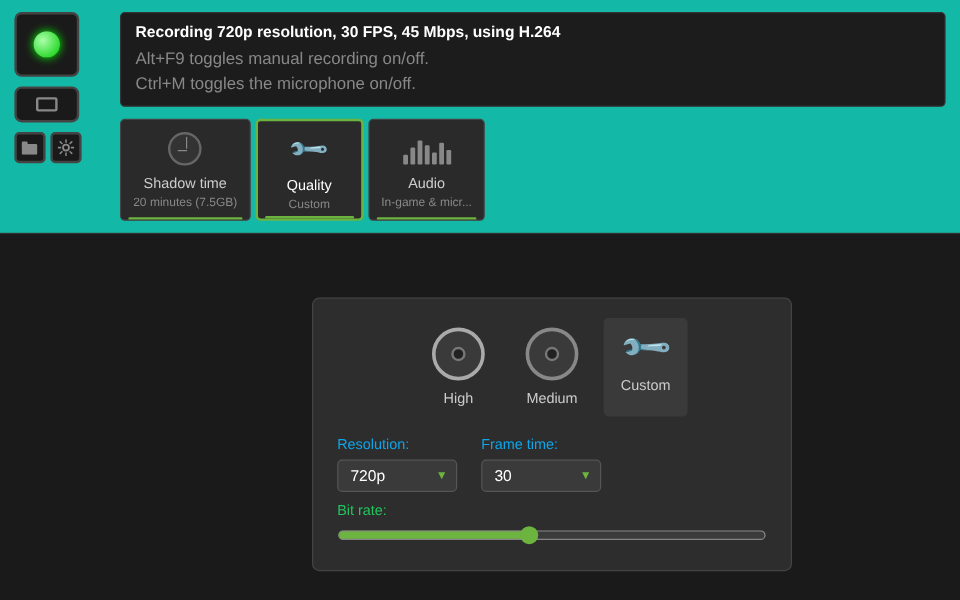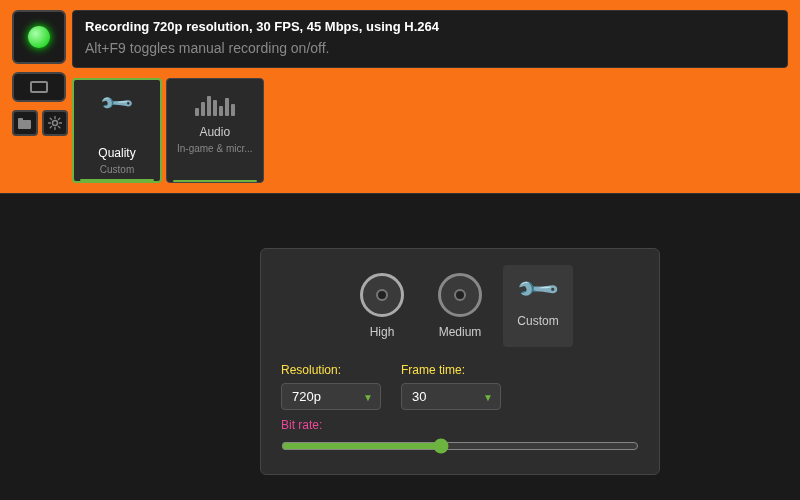--- a/index.html
+++ b/index.html
@@ -7,25 +7,25 @@
       width: 800px;
       height: 500px;
       background: #1a1a1a;
       font-family: 'Segoe UI', Arial, sans-serif;
       overflow: hidden;
       position: relative;
     }
 
     
     .top-panel {
-      background: #f97316;
+      background: #14b8a6;
       display: flex;
       flex-direction: row;
       padding: 10px 12px;
-      gap: 0;
+      gap: 28px;
       border-bottom: 1px solid #333;
     }
 
     
     .left-controls {
       display: flex;
       flex-direction: column;
       gap: 8px;
       min-width: 60px;
     }
@@ -145,21 +145,20 @@
     }
 
     .tab-label {
       color: #ccc;
       font-size: 12px;
       font-weight: 500;
     }
 
     .tab.active .tab-label {
       color: #ffffff;
-      margin-top: 20px;
     }
 
     .tab-underline {
       position: absolute;
       bottom: 0;
       left: 6px;
       right: 6px;
       height: 2px;
       background: #6db33f;
       border-radius: 1px;
@@ -328,21 +327,21 @@
       align-items: flex-start;
     }
 
     .setting-group {
       display: flex;
       flex-direction: column;
       gap: 6px;
     }
 
     .setting-label {
-      color: #fde047;
+      color: #0ea5e9;
       font-size: 12px;
     }
 
     .setting-select {
       background: #3a3a3a;
       border: 1px solid #555;
       border-radius: 4px;
       color: #fff;
       font-size: 13px;
       padding: 5px 28px 5px 10px;
@@ -365,21 +364,21 @@
       color: #6db33f;
       font-size: 10px;
       pointer-events: none;
     }
 
     .bitrate-row {
       margin-top: 8px;
     }
 
     .bitrate-label {
-      color: #ec4899;
+      color: #22c55e;
       font-size: 12px;
       margin-bottom: 6px;
     }
 
     .bitrate-slider {
       width: 100%;
       accent-color: #6db33f;
       cursor: pointer;
     }
 
@@ -414,26 +413,38 @@
         </svg>
       </div>
     </div>
   </div>
 
   <div class="info-panel">
     <div class="recording-info">
       <div class="recording-title">Recording 720p resolution, 30 FPS, 45 Mbps, using H.264</div>
       <div class="recording-hints">
         <div>Alt+F9 toggles manual recording on/off.</div>
+        <div>Ctrl+M toggles the microphone on/off.</div>
       </div>
     </div>
 
     <div class="tabs-row">
 
 
+      <div class="tab">
+        <div class="tab-icon">
+          <div class="clock-icon">
+            <div class="clock-hand" style="width:1px;height:10px;top:2px;left:13px;"></div>
+            <div class="clock-hand" style="width:8px;height:1px;top:13px;left:6px;"></div>
+          </div>
+        </div>
+        <span class="tab-label">Shadow time</span>
+        <span class="tab-sub">20 minutes (7.5GB)</span>
+        <div class="tab-underline"></div>
+      </div>
 
       <div class="tab active">
         <div class="tab-icon">
           <span class="wrench-icon">🔧</span>
         </div>
         <span class="tab-label">Quality</span>
         <span class="tab-sub">Custom</span>
         <div class="tab-underline"></div>
       </div>
 

